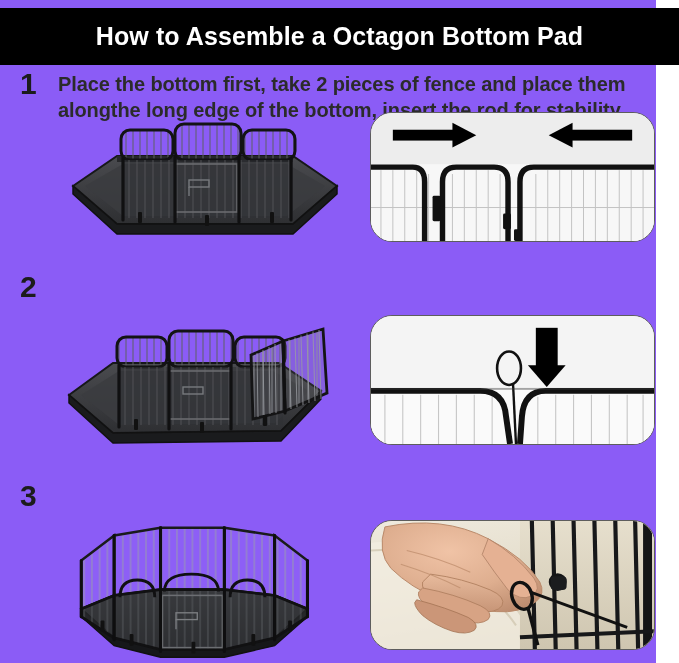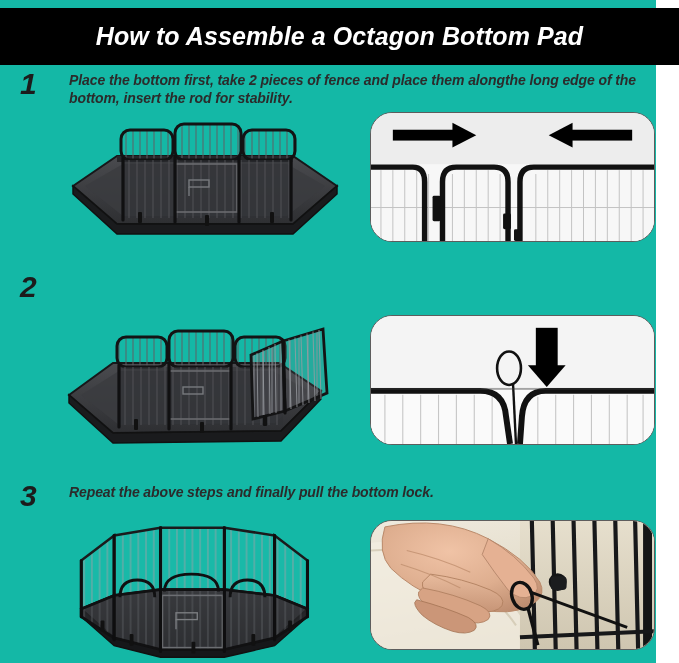--- a/index.html
+++ b/index.html
@@ -12,22 +12,21 @@
     width: 679px;
     height: 663px;
     font-family: "Liberation Sans", sans-serif;
     overflow: hidden;
     position: relative;
   }
   #page {
     width: 656px;
     height: 663px;
     position: relative;
-    background: #14b8a6;
-    font-style: italic;
+    background: #8b5cf6;
   }
 
   
   .header-bar {
     position: absolute;
     left: 0;
     top: 8px;
     width: 679px;
     height: 57px;
     background: #000000;
@@ -64,24 +63,24 @@
     left: 20px;
     top: -3px;
     font-size: 30px;
     font-weight: bold;
     color: #1c1c1c;
     font-family: "Liberation Sans", sans-serif;
     line-height: 1;
   }
   .step-text {
     position: absolute;
-    left: 69px;
+    left: 58px;
     top: 0px;
     width: 595px;
-    font-size: 14px;
+    font-size: 20px;
     font-weight: bold;
     color: #2b2b2b;
     line-height: 1.28;
     letter-spacing: -0.1px;
   }
   #step-3 .step-text { top: 4px; }
   #step-3 .step-num { top: 1px; }
 
   .step-body {
     position: relative;
@@ -402,21 +401,20 @@
 
           <rect x="0" y="73" width="285" height="2" fill="#3a3a3a" opacity="0.45"></rect>
         </svg>
       </div>
     </div>
   </div>
 
   <div class="step" id="step-3">
     <div class="step-head">
       <div class="step-num">3</div>
-      <div class="step-text">Repeat the above steps and finally pull the bottom lock.</div>
     </div>
     <div class="step-body">
 
       <div class="render">
         <svg class="detail-svg" viewBox="0 0 300 150" preserveAspectRatio="xMidYMid meet">
           <defs>
             <pattern id="meshBack" x="0" y="0" width="8" height="10" patternUnits="userSpaceOnUse">
               <rect width="8" height="10" fill="#ffffff" opacity="0.02"></rect>
               <line x1="1" y1="0" x2="1" y2="10" stroke="#9aa0a6" stroke-width="0.9"></line>
             </pattern>

